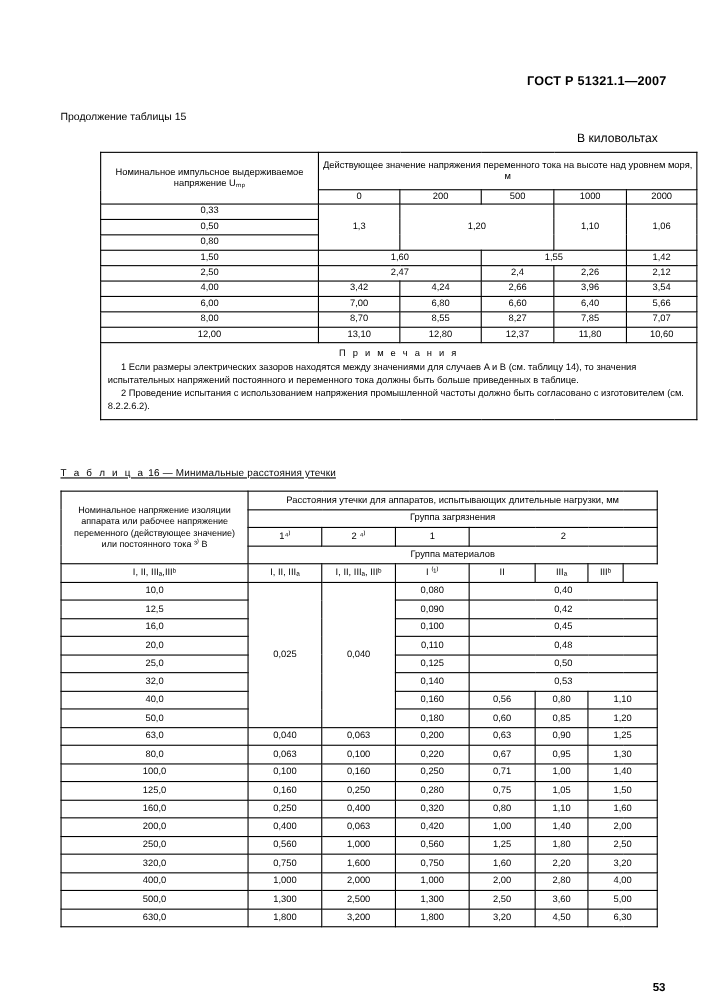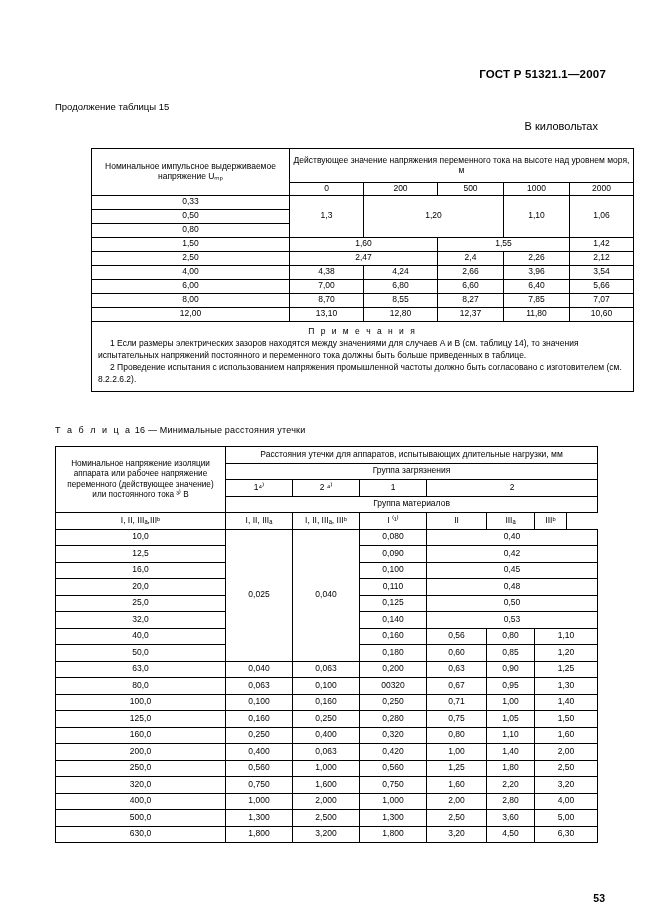--- a/index.html
+++ b/index.html
@@ -56,21 +56,21 @@
     text-align: center;
     vertical-align: middle;
     font-weight: normal;
     line-height: 1.15;
   }
 
   
   #t15-wrap {
     position: absolute;
     left: 55px;
-    top: 148px;
+    top: 138px;
     width: 542px;
     padding-left: 36px;
   }
   #t15 { width: 542px; }
   #t15 .hdr-tall { height: 34px; }
   #t15 .rowh { height: 14px; }
   #t15 td.leftcol { }
   #t15 .note-cell {
     text-align: left;
     padding: 4px 6px 6px 6px;
@@ -84,20 +84,21 @@
   }
   .note-p { text-indent: 12px; }
 
   
   #t16-title {
     position: absolute;
     left: 55px;
     top: 425px;
     font-size: 9px;
     letter-spacing: 0.2px;
+    text-decoration: underline;
   }
   .sp { letter-spacing: 2px; }
   #t16-wrap {
     position: absolute;
     left: 55px;
     top: 446px;
     width: 542px;
   }
   #t16 { width: 542px; }
   #t16 td { height: 13.5px; }
@@ -174,21 +175,21 @@
         <tr class="rowh">
           <td class="leftcol">2,50</td>
           <td colspan="2">2,47</td>
           <td>2,4</td>
           <td>2,26</td>
           <td>2,12</td>
         </tr>
 
         <tr class="rowh">
           <td class="leftcol">4,00</td>
-          <td>4,38</td>
+          <td>3,42</td>
           <td>4,24</td>
           <td>2,66</td>
           <td>3,96</td>
           <td>3,54</td>
         </tr>
         <tr class="rowh">
           <td class="leftcol">6,00</td>
           <td>7,00</td>
           <td>6,80</td>
           <td>6,60</td>
@@ -320,21 +321,21 @@
           <td>0,063</td>
           <td>0,200</td>
           <td>0,63</td>
           <td>0,90</td>
           <td colspan="2">1,25</td>
         </tr>
         <tr>
           <td>80,0</td>
           <td>0,063</td>
           <td>0,100</td>
-          <td>00320</td>
+          <td>0,220</td>
           <td>0,67</td>
           <td>0,95</td>
           <td colspan="2">1,30</td>
         </tr>
         <tr>
           <td>100,0</td>
           <td>0,100</td>
           <td>0,160</td>
           <td>0,250</td>
           <td>0,71</td>

